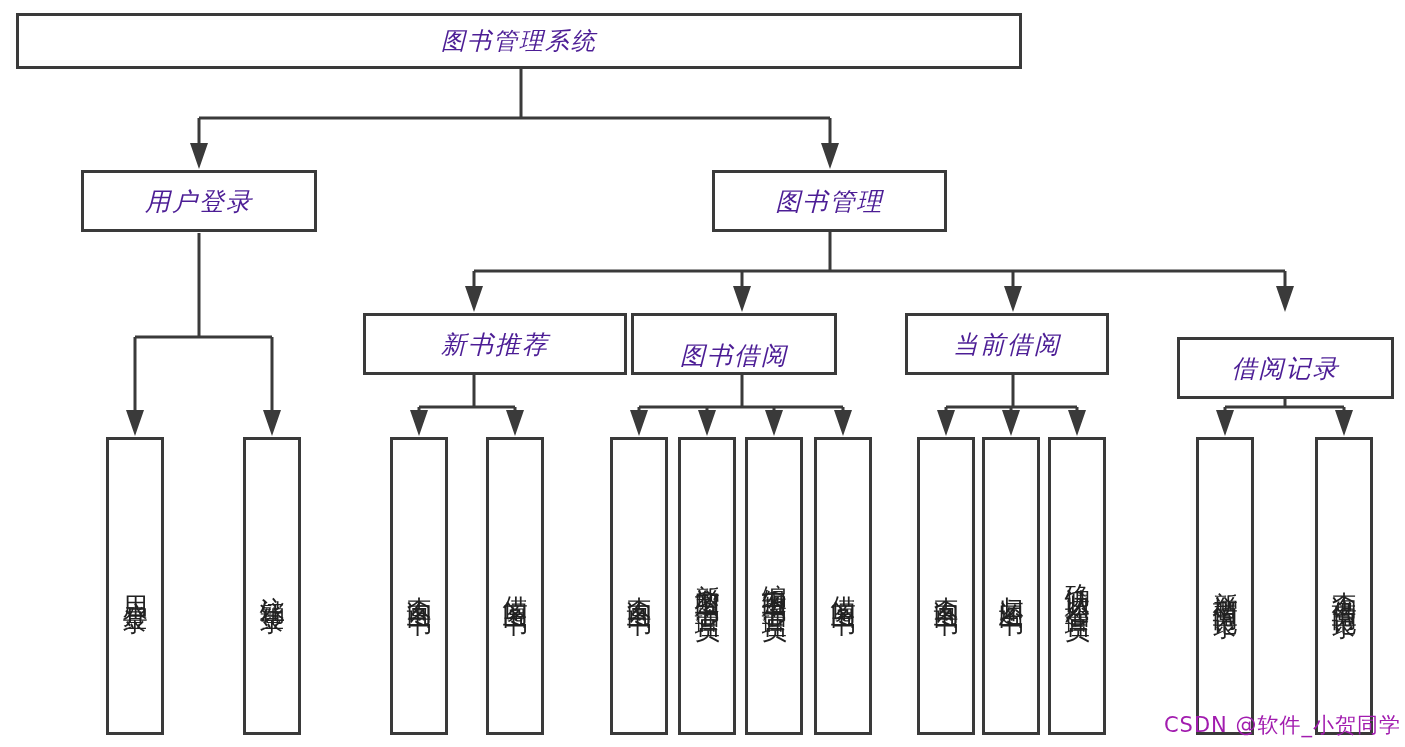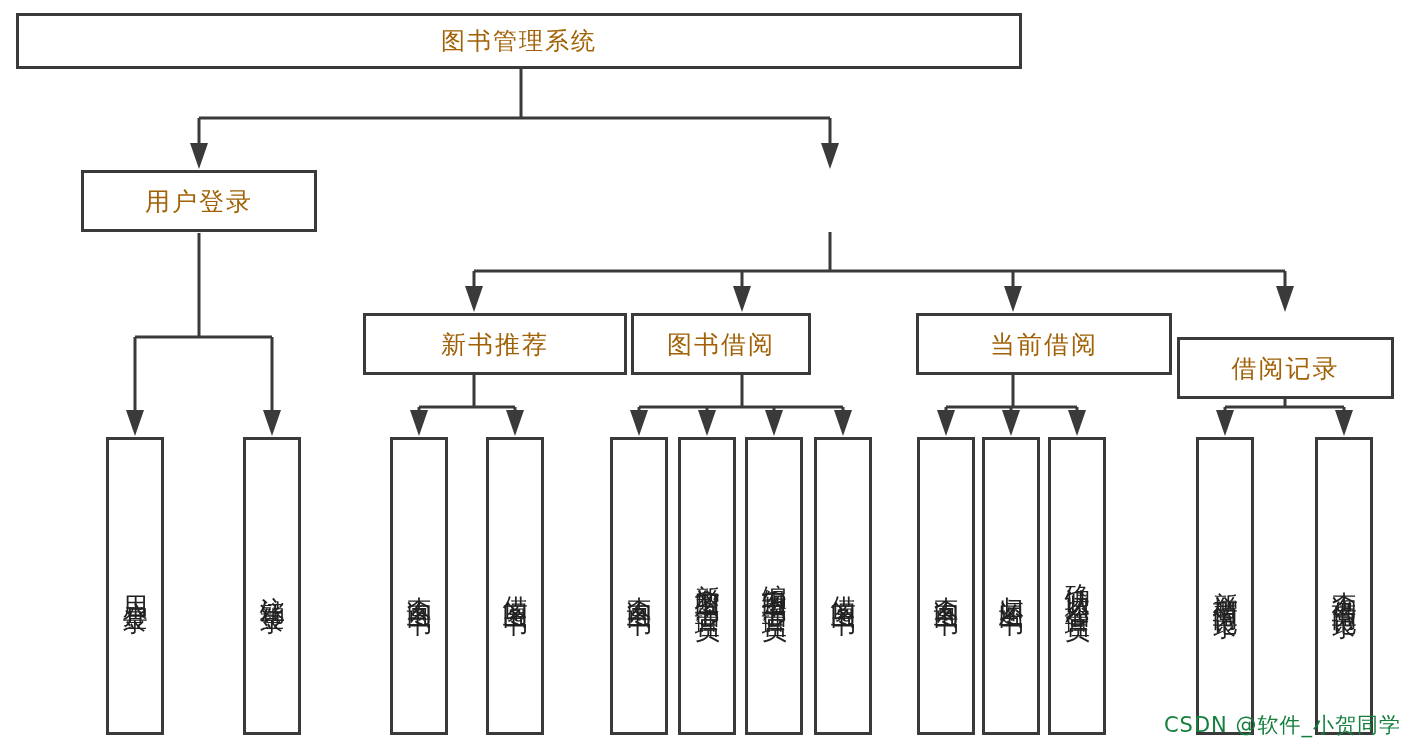--- a/index.html
+++ b/index.html
@@ -25,39 +25,40 @@
     position:absolute;
     border:3px solid #3a3a3a;
     background:#ffffff;
     display:flex; align-items:center; justify-content:center;
     color:#212121;
   }
   .h-label {
     font-size:25px;
     letter-spacing:2px;
     white-space:nowrap;
-    color:#a16207;
+    color:#4c1d95;
+    font-style:italic;
   }
   .title-box .h-label { font-size:24px; }
   .v-label {
     writing-mode:vertical-rl;
     text-orientation:mixed;
     font-size:25px;
     letter-spacing:5px;
     line-height:1.1;
     white-space:nowrap;
     color:#212121;
   }
 
   .watermark {
     position:absolute;
     right:4px; bottom:8px;
     font-size:21px;
     letter-spacing:1px;
-    color:#15803d;
+    color:#a21caf;
     white-space:nowrap;
   }
 </style>
 </head>
 <body>
 
 <div class="canvas">
 
   <svg class="wires" width="1405" height="747" viewBox="0 0 1405 747" xmlns="http://www.w3.org/2000/svg">
 
@@ -83,28 +84,31 @@
       M1344 436 L1335 410 L1353 410 Z"></path>
   </svg>
 
   <div class="node title-box" style="left:16px; top:13px; width:1006px; height:56px;">
     <span class="h-label">图书管理系统</span>
   </div>
 
   <div class="node" style="left:81px; top:170px; width:236px; height:62px;">
     <span class="h-label">用户登录</span>
   </div>
+  <div class="node" style="left:712px; top:170px; width:235px; height:62px;">
+    <span class="h-label">图书管理</span>
+  </div>
 
   <div class="node" style="left:363px; top:313px; width:264px; height:62px;">
     <span class="h-label">新书推荐</span>
   </div>
-  <div class="node" style="left:631px; top:313px; width:180px; height:62px;">
+  <div class="node" style="left:631px; top:313px; width:206px; height:62px;align-items:flex-end;">
     <span class="h-label">图书借阅</span>
   </div>
-  <div class="node" style="left:905px; top:313px; width:256px; height:62px;margin-left:11px;">
+  <div class="node" style="left:905px; top:313px; width:204px; height:62px;">
     <span class="h-label">当前借阅</span>
   </div>
   <div class="node" style="left:1177px; top:313px; width:217px; height:62px;margin-top:24px;">
     <span class="h-label">借阅记录</span>
   </div>
 
   <div class="node" style="left:106px; top:437px; width:58px; height:298px;">
     <span class="v-label">用户登录</span>
   </div>
   <div class="node" style="left:243px; top:437px; width:58px; height:298px;">

